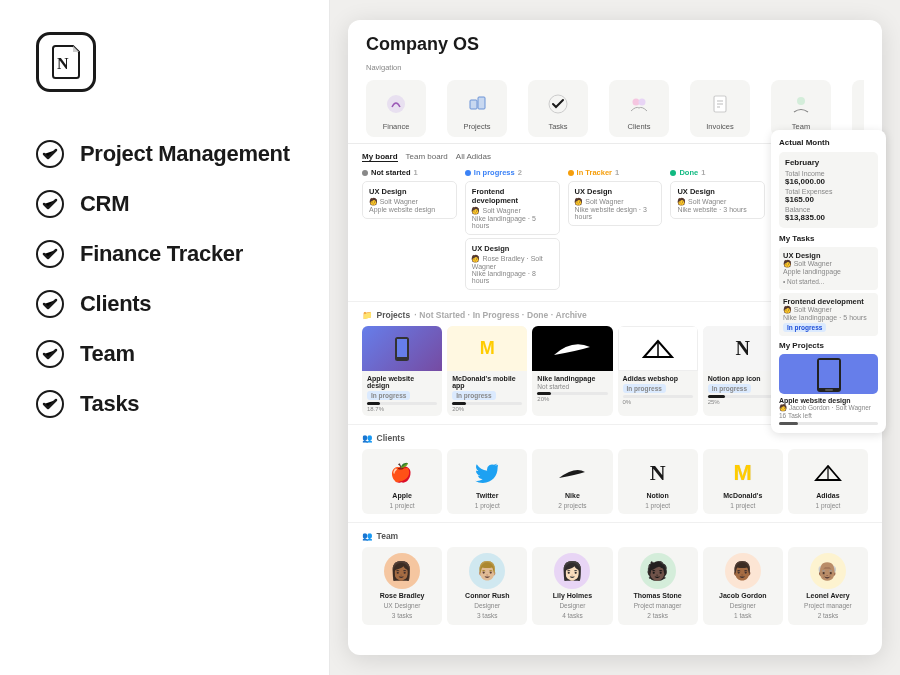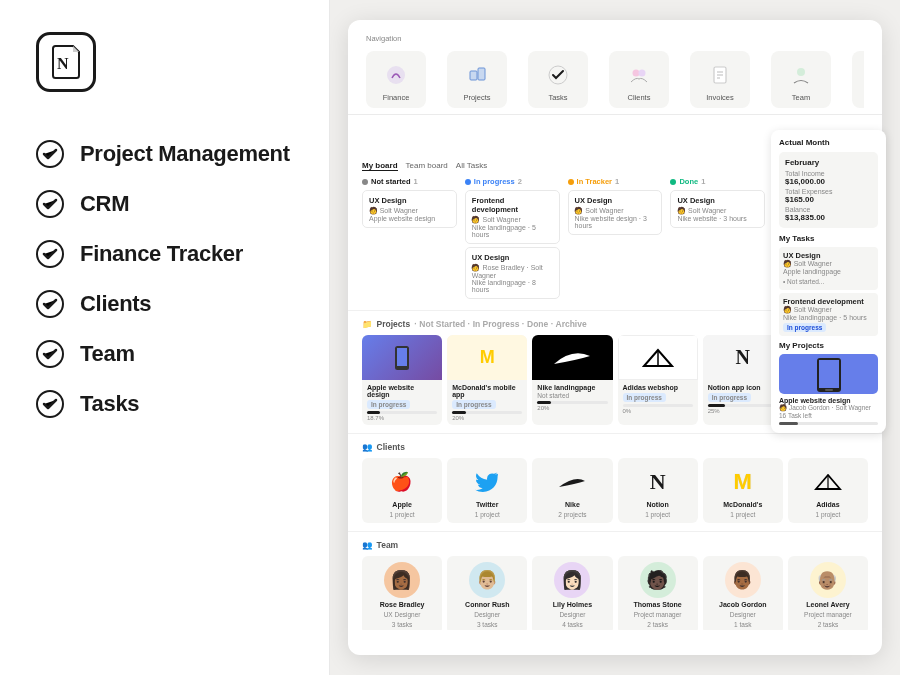--- a/index.html
+++ b/index.html
@@ -469,20 +469,21 @@
       </div>
       <span class="feature-label">Tasks</span>
     </div>
   </div>
 </div>
 
 <div class="right-panel">
   <div class="notion-ui">
 
     <div class="ui-header">
+      <div class="ui-title">Company OS</div>
       <div class="ui-nav">
         <span style="font-size:7.5px; color:#888; margin-right:4px;">Navigation</span>
       </div>
 
       <div class="icon-strip">
         <div class="icon-card">
           <div class="icon-shape">
             <svg width="22" height="22" viewBox="0 0 22 22">
                 <circle cx="11" cy="11" r="9" fill="#e8e0f0"></circle>
                 <path d="M7 14 Q11 6 15 14" stroke="#9b59b6" stroke-width="1.5" fill="none"></path>
@@ -545,25 +546,25 @@
                 <path d="M11 3v2M11 17v2M3 11h2M17 11h2M5.5 5.5l1.4 1.4M15.1 15.1l1.4 1.4M5.5 16.5l1.4-1.4M15.1 6.9l1.4-1.4" stroke="#888" stroke-width="1.5" stroke-linecap="round"></path>
               </svg>
           </div>
           <span class="icon-label">Settings</span>
         </div>
       </div>
     </div>
 
     <div class="ui-body">
 
-      <div class="section" style="margin-top:38px;">
+      <div class="section" style="">
         <div class="kanban-tabs">
           <span class="kanban-tab active">My board</span>
           <span class="kanban-tab">Team board</span>
-          <span class="kanban-tab">All Tasks</span>
+          <span class="kanban-tab">All Adidas</span>
         </div>
         <div class="kanban-board">
 
           <div class="kanban-col">
             <div class="kanban-col-header">
               <div class="status-dot" style="background:#888;"></div>
               <span>Not started</span>
               <span style="color:#aaa;">1</span>
             </div>
             <div class="kanban-card">

